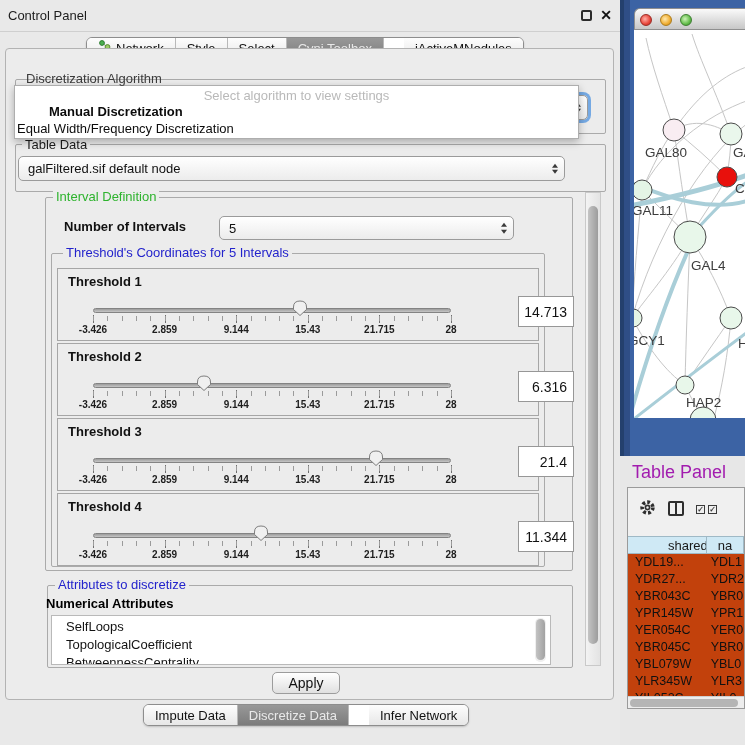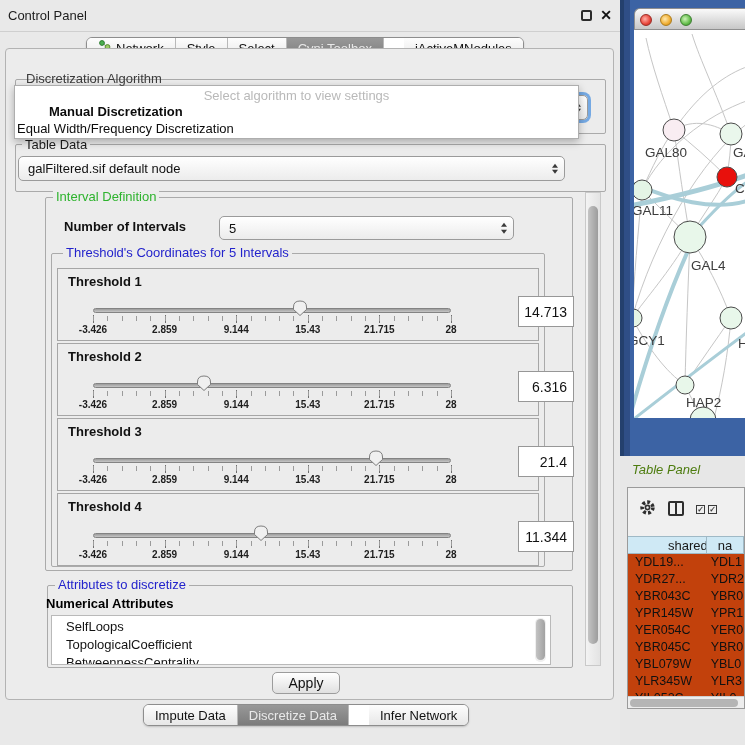--- a/index.html
+++ b/index.html
@@ -83,21 +83,21 @@
   #net-titlebar { position:absolute; left:14px; top:8px; width:111px; height:22px;
              background:linear-gradient(#fafafa,#c7c7c7); border:1px solid #8f8f8f; border-right:none;
              border-radius:6px 0 0 0; }
   .light { position:absolute; top:5px; width:12px; height:12px; border-radius:50%; }
   #light-red   { left:5px;  background:radial-gradient(circle at 4px 4px,#ffb0a8,#e8453a 60%,#a8231c); border:1px solid #9c2c25; }
   #light-yellow{ left:25px; background:radial-gradient(circle at 4px 4px,#ffe9ae,#f0ad31 60%,#b97f14); border:1px solid #ad7d1d; }
   #light-green { left:45px; background:radial-gradient(circle at 4px 4px,#cdf3b8,#62bd4a 60%,#35822b); border:1px solid #3f7f33; }
   #net-canvas { position:absolute; left:14px; top:30px; width:111px; height:388px; background:#ffffff; overflow:hidden; }
 
   #table-section { position:absolute; left:0; top:456px; width:125px; height:289px; background:#e7e7e7; }
-  #tp-title { position:absolute; left:12px; top:6px; font-size:13px; color:#4d7c0f;font-style:italic; }
+  #tp-title { position:absolute; left:12px; top:6px; font-size:18px; color:#a21caf; }
   #tp-panel { position:absolute; left:7px; top:31px; width:118px; height:222px; background:#fdfdfd;
               border:1px solid #9a9a9a; overflow:hidden; }
   #tp-toolbar { position:absolute; left:0; top:0; width:116px; height:48px; background:#f0f0f0; }
   #tp-colicon { position:absolute; left:40px; top:13px; width:16px; height:15px; border:2px solid #2e2e2e; border-radius:2px; }
   #tp-colicon::after { content:""; position:absolute; left:5px; top:0; width:2px; height:11px; background:#2e2e2e; }
   .chk { position:absolute; top:17px; width:9px; height:9px; border:1.5px solid #3a3a3a; font-size:8px; line-height:7px;
          text-align:center; color:#3a3a3a; font-weight:bold; }
   #tp-header { position:absolute; left:0; top:48px; width:116px; height:18px; display:flex; }
   .tp-hcell { background:#cfe9f5; border-right:1px solid #9fb9c6; border-top:1px solid #9fb9c6; border-bottom:1px solid #9fb9c6;
               font-size:13px; color:#1a1a1a; text-align:center; line-height:17px; overflow:hidden; white-space:nowrap; }

